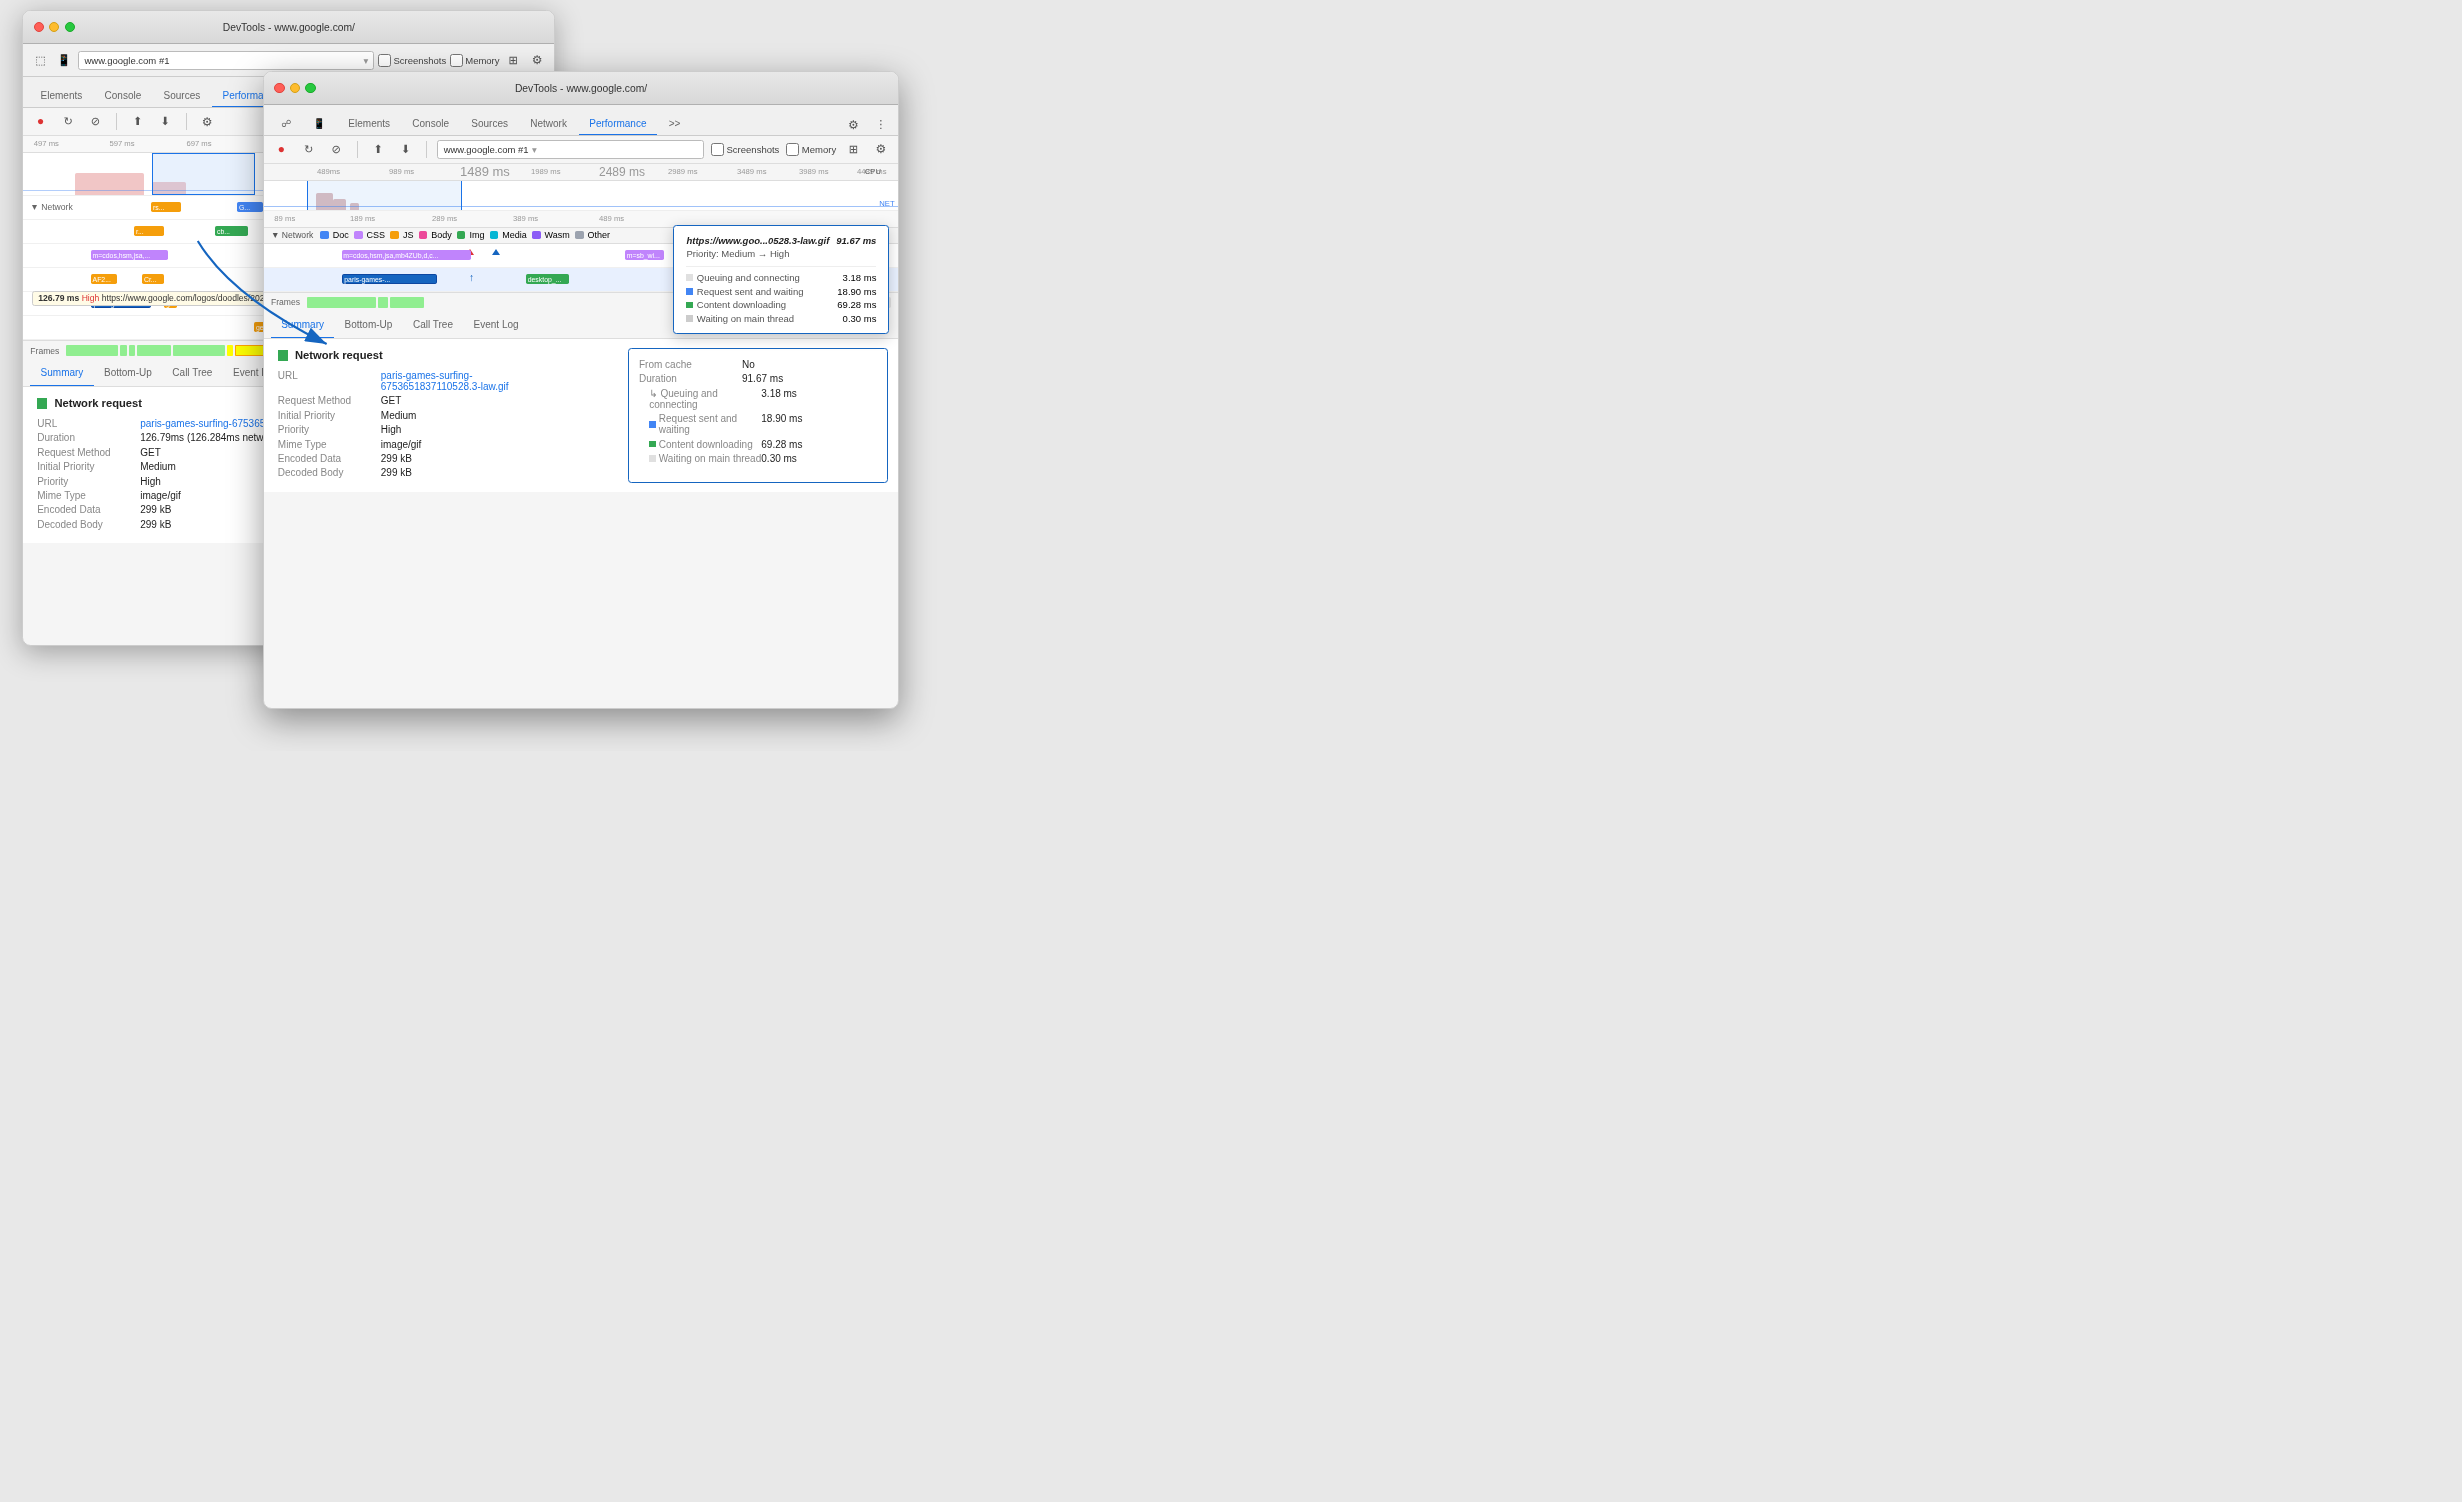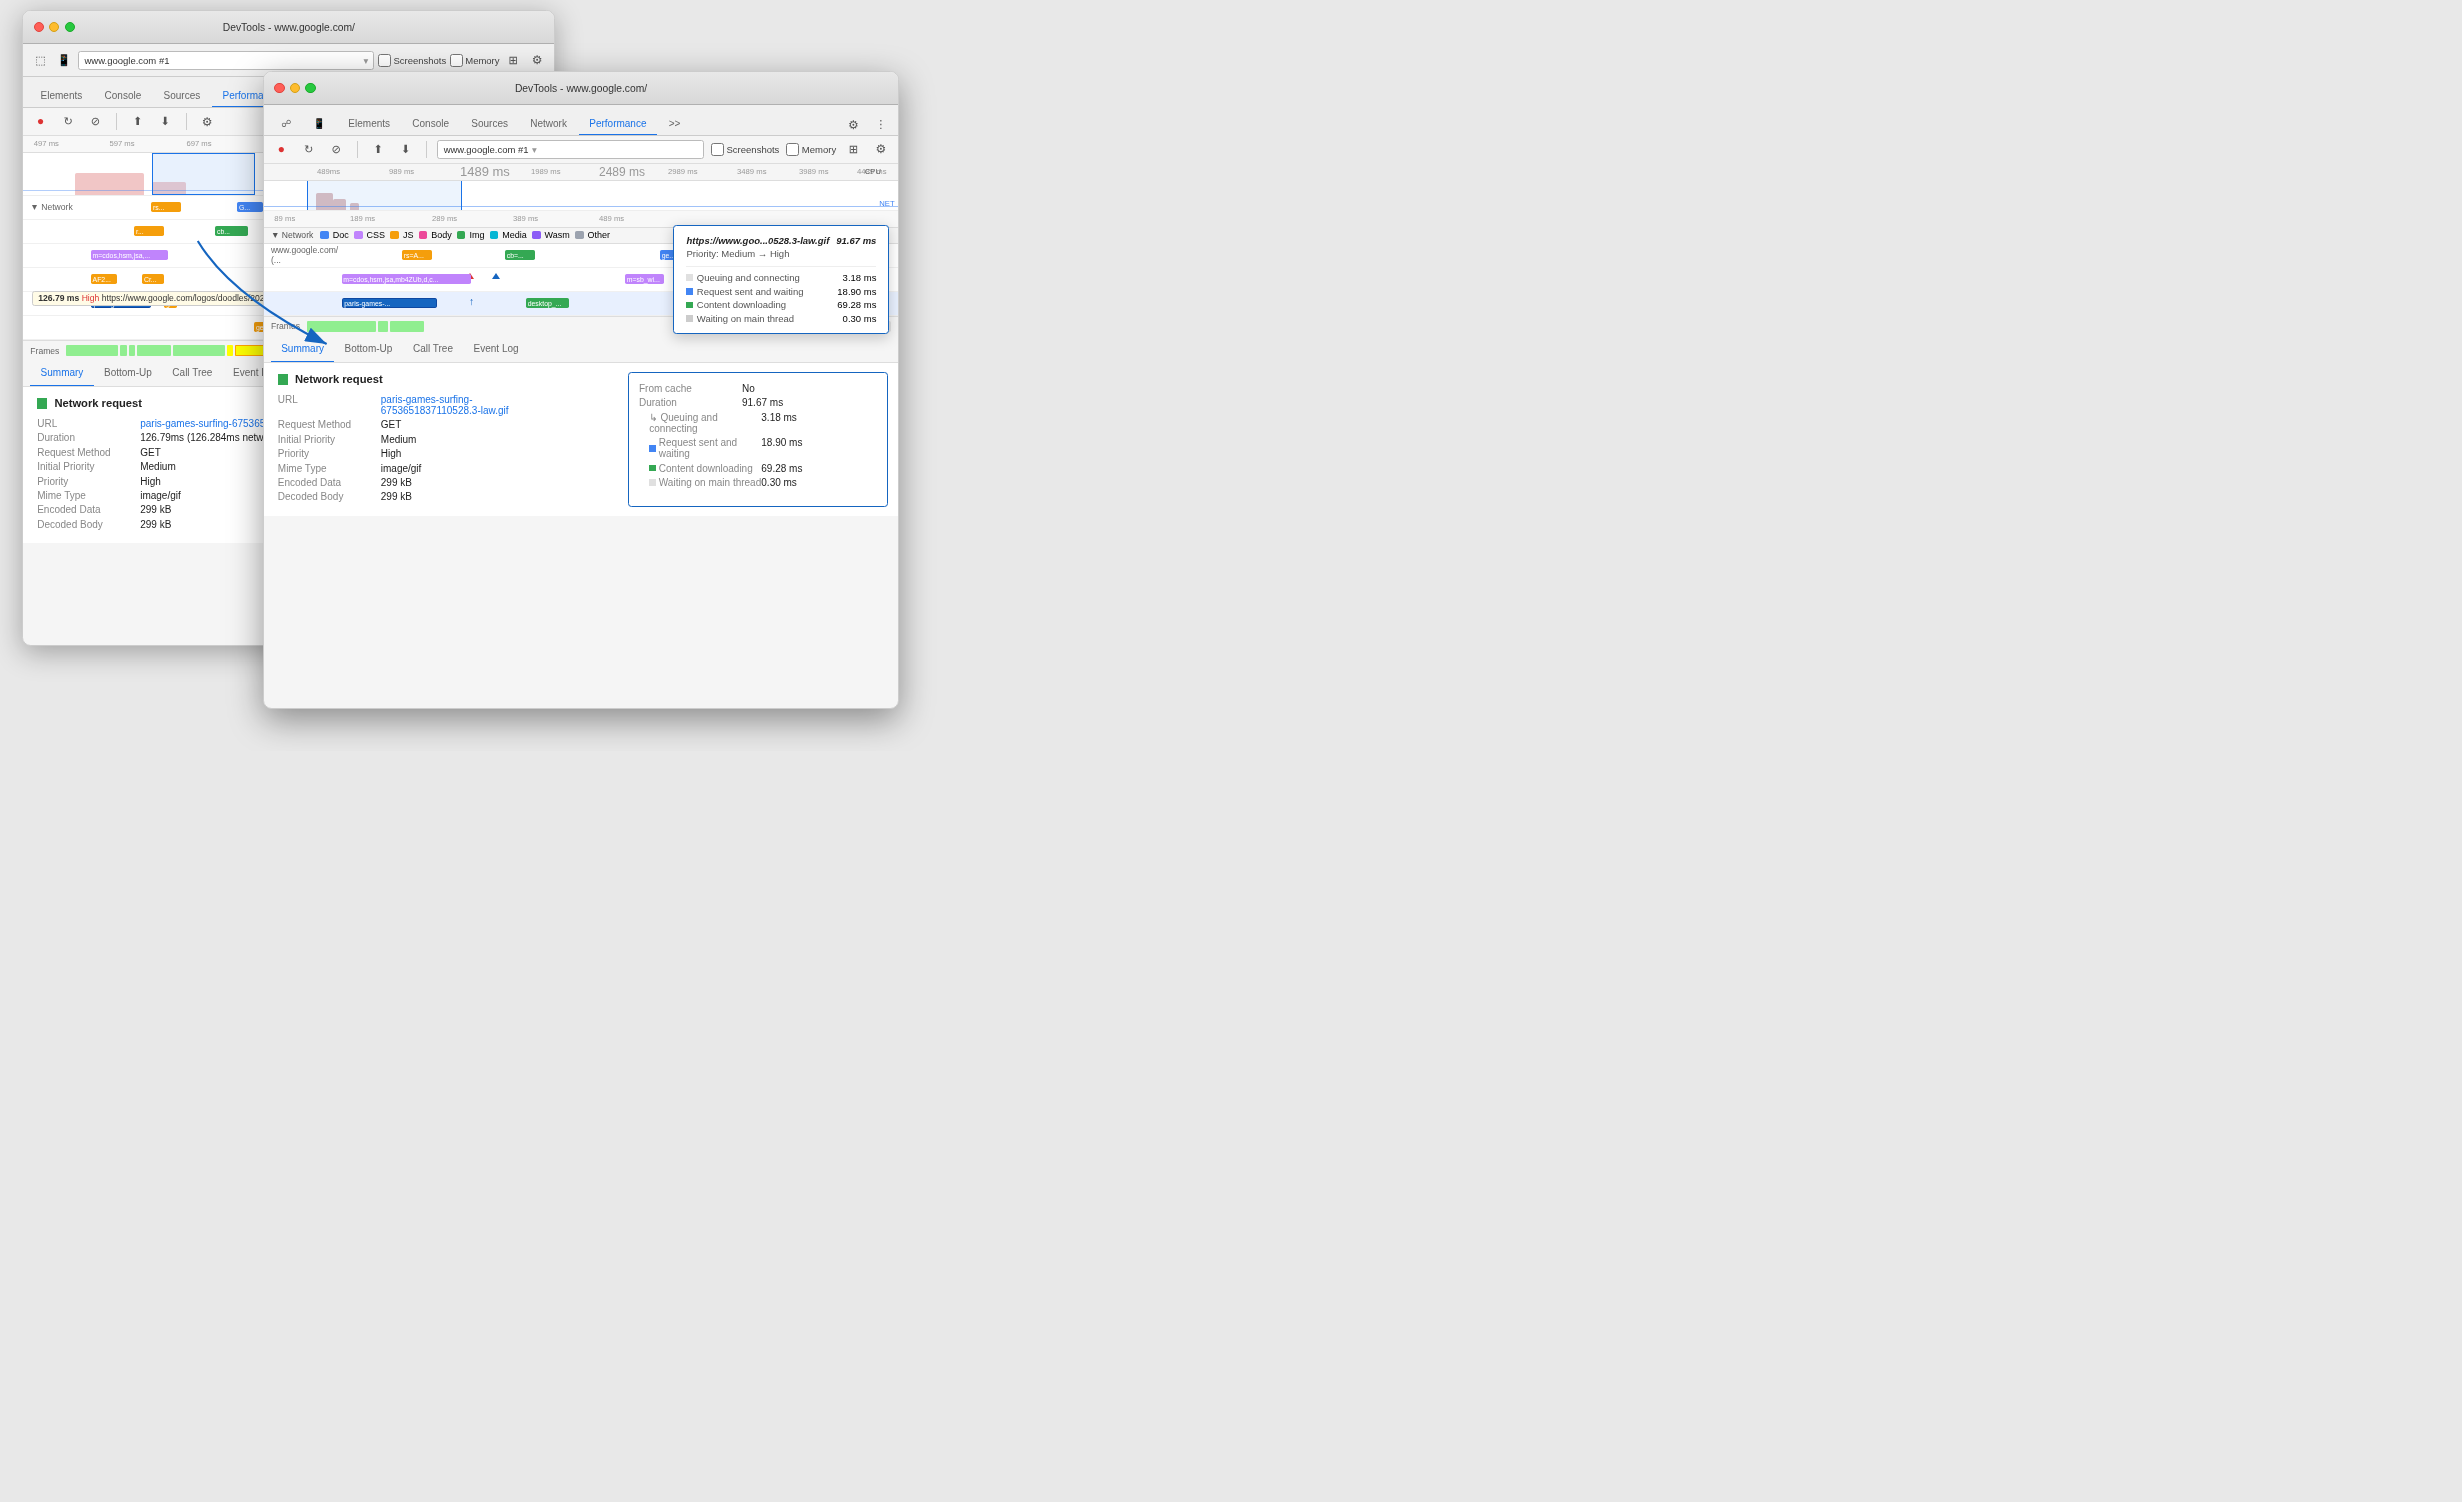--- a/index.html
+++ b/index.html
@@ -614,30 +614,20 @@
         </div>
       <div class="legend-item">
           <div class="legend-dot" style="background:#9ca3af;"></div>
           <span>Other</span>
         </div>
     </div>
   </div>
 
   <div style="background:white;position:relative;">
 
-    <div class="network-row" style="padding-left:0;">
-      <span class="network-label" style="width:69px;padding-left:6.9px;">www.google.com/ (...</span>
-      <div style="position:relative;flex:1;height:12px;">
-        <div style="position:absolute;left:69px;width:30px;height:10.3px;background:#f59e0b;border-radius:1.7px;top:0.9px;font-size:6.9px;color:white;padding-left:1.7px;display:flex;align-items:center;">rs=A...</div>
-        <div style="position:absolute;left:172px;width:30px;height:10.3px;background:#34a853;border-radius:1.7px;top:0.9px;font-size:6.9px;color:white;padding-left:1.7px;display:flex;align-items:center;">cb=...</div>
-        <div style="position:absolute;left:327px;width:43px;height:10.3px;background:#4285f4;border-radius:1.7px;top:0.9px;font-size:6.9px;color:white;padding-left:1.7px;display:flex;align-items:center;">ge...</div>
-        <div style="position:absolute;left:430px;width:47px;height:10.3px;background:#4285f4;border-radius:1.7px;top:0.9px;font-size:6.9px;color:white;padding-left:1.7px;display:flex;align-items:center;">search (ww...</div>
-        <div style="position:absolute;left:499px;width:6.9px;height:10.3px;background:#9ca3af;border-radius:1.7px;top:0.9px;"></div>
-      </div>
-    </div>
 
     <div class="network-row" style="padding-left:0;">
       <span class="network-label" style="width:69px;padding-left:6.9px;"></span>
       <div style="position:relative;flex:1;height:12px;">
 
         <div style="position:absolute;left:133px;top:0;width:0;height:0;border-left:4.3px solid transparent;border-right:4.3px solid transparent;border-bottom:6.9px solid #d33;"></div>
         <div style="position:absolute;left:159px;top:0;width:0;height:0;border-left:4.3px solid transparent;border-right:4.3px solid transparent;border-bottom:6.9px solid #1565c0;"></div>
         <div style="position:absolute;left:8.6px;width:129px;height:10.3px;background:#c084fc;border-radius:1.7px;top:0.9px;font-size:6.9px;color:white;padding-left:1.7px;display:flex;align-items:center;">m=cdos,hsm,jsa,mb4ZUb,d,c...</div>
         <div style="position:absolute;left:292px;width:39px;height:10.3px;background:#c084fc;border-radius:1.7px;top:0.9px;font-size:6.9px;color:white;padding-left:1.7px;display:flex;align-items:center;">m=sb_wi...</div>
       </div>

